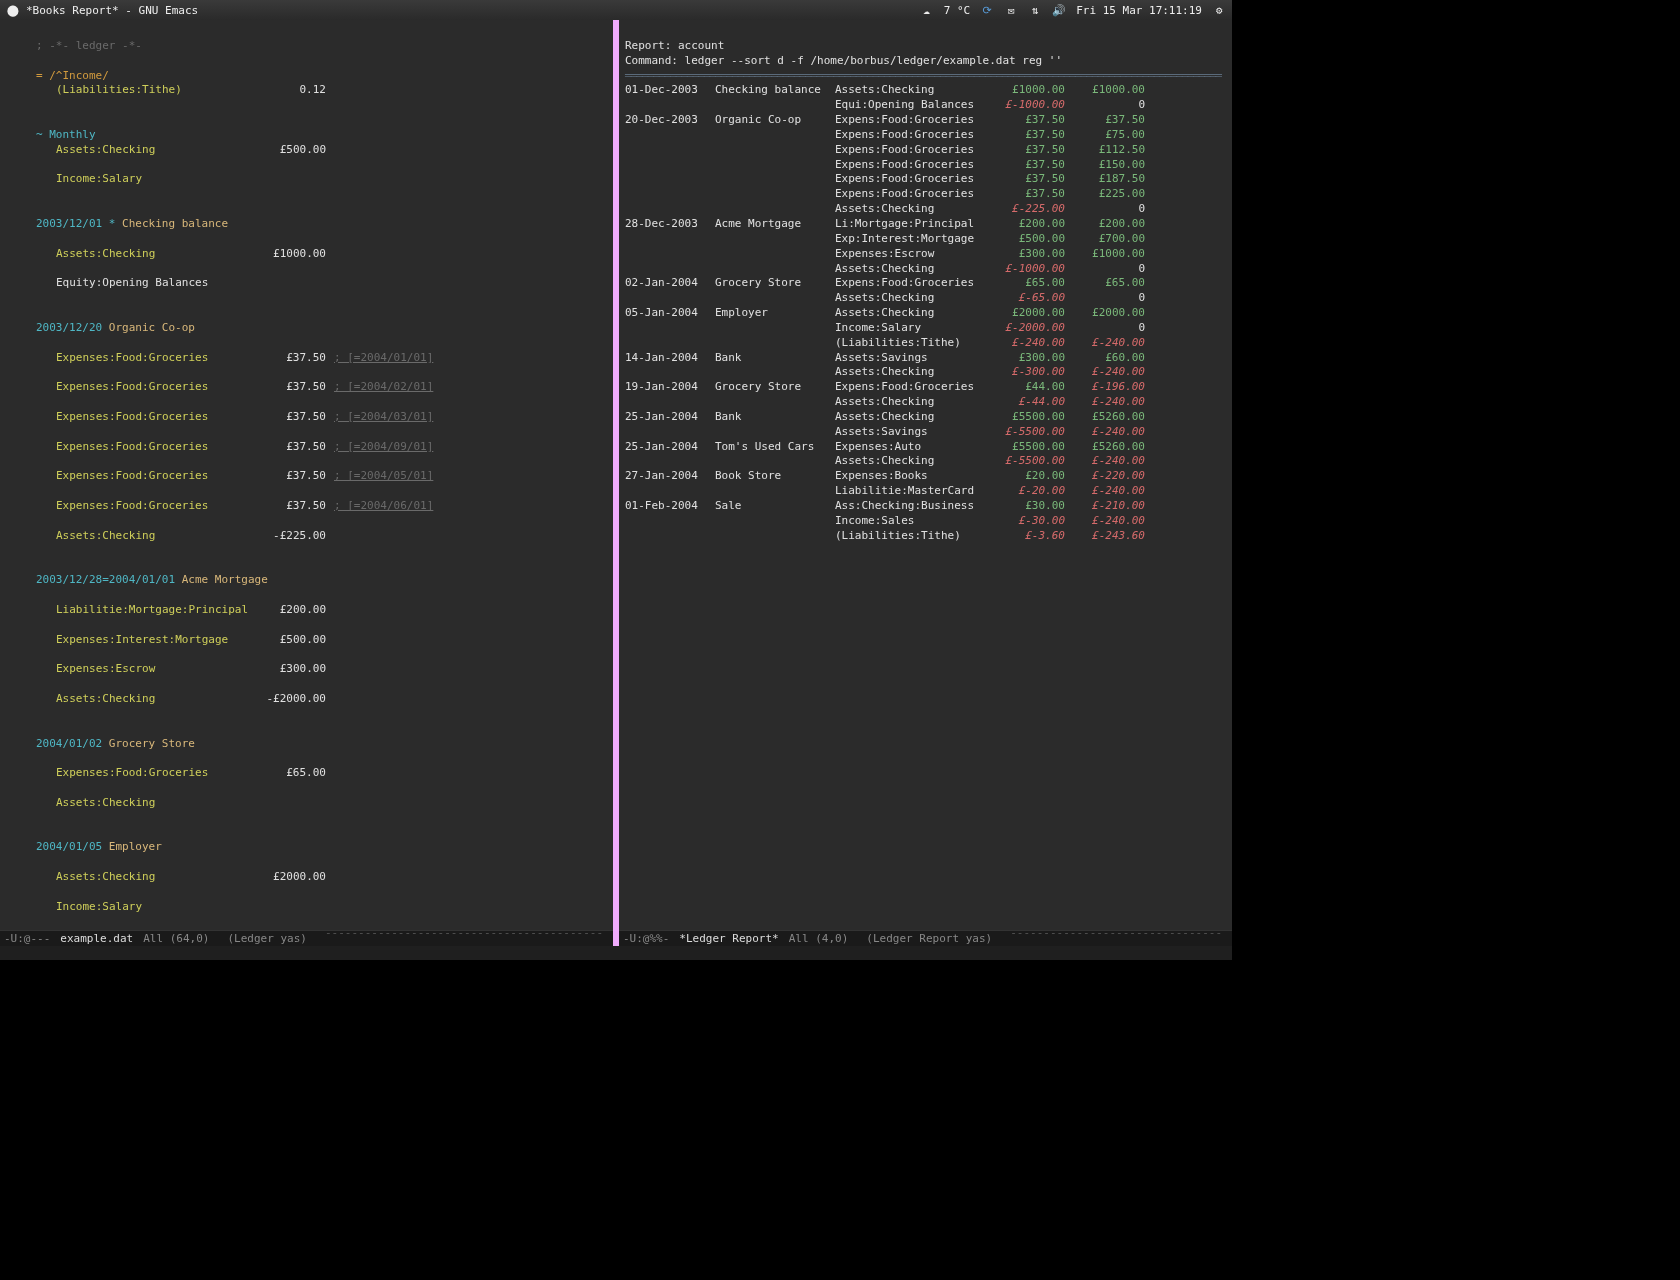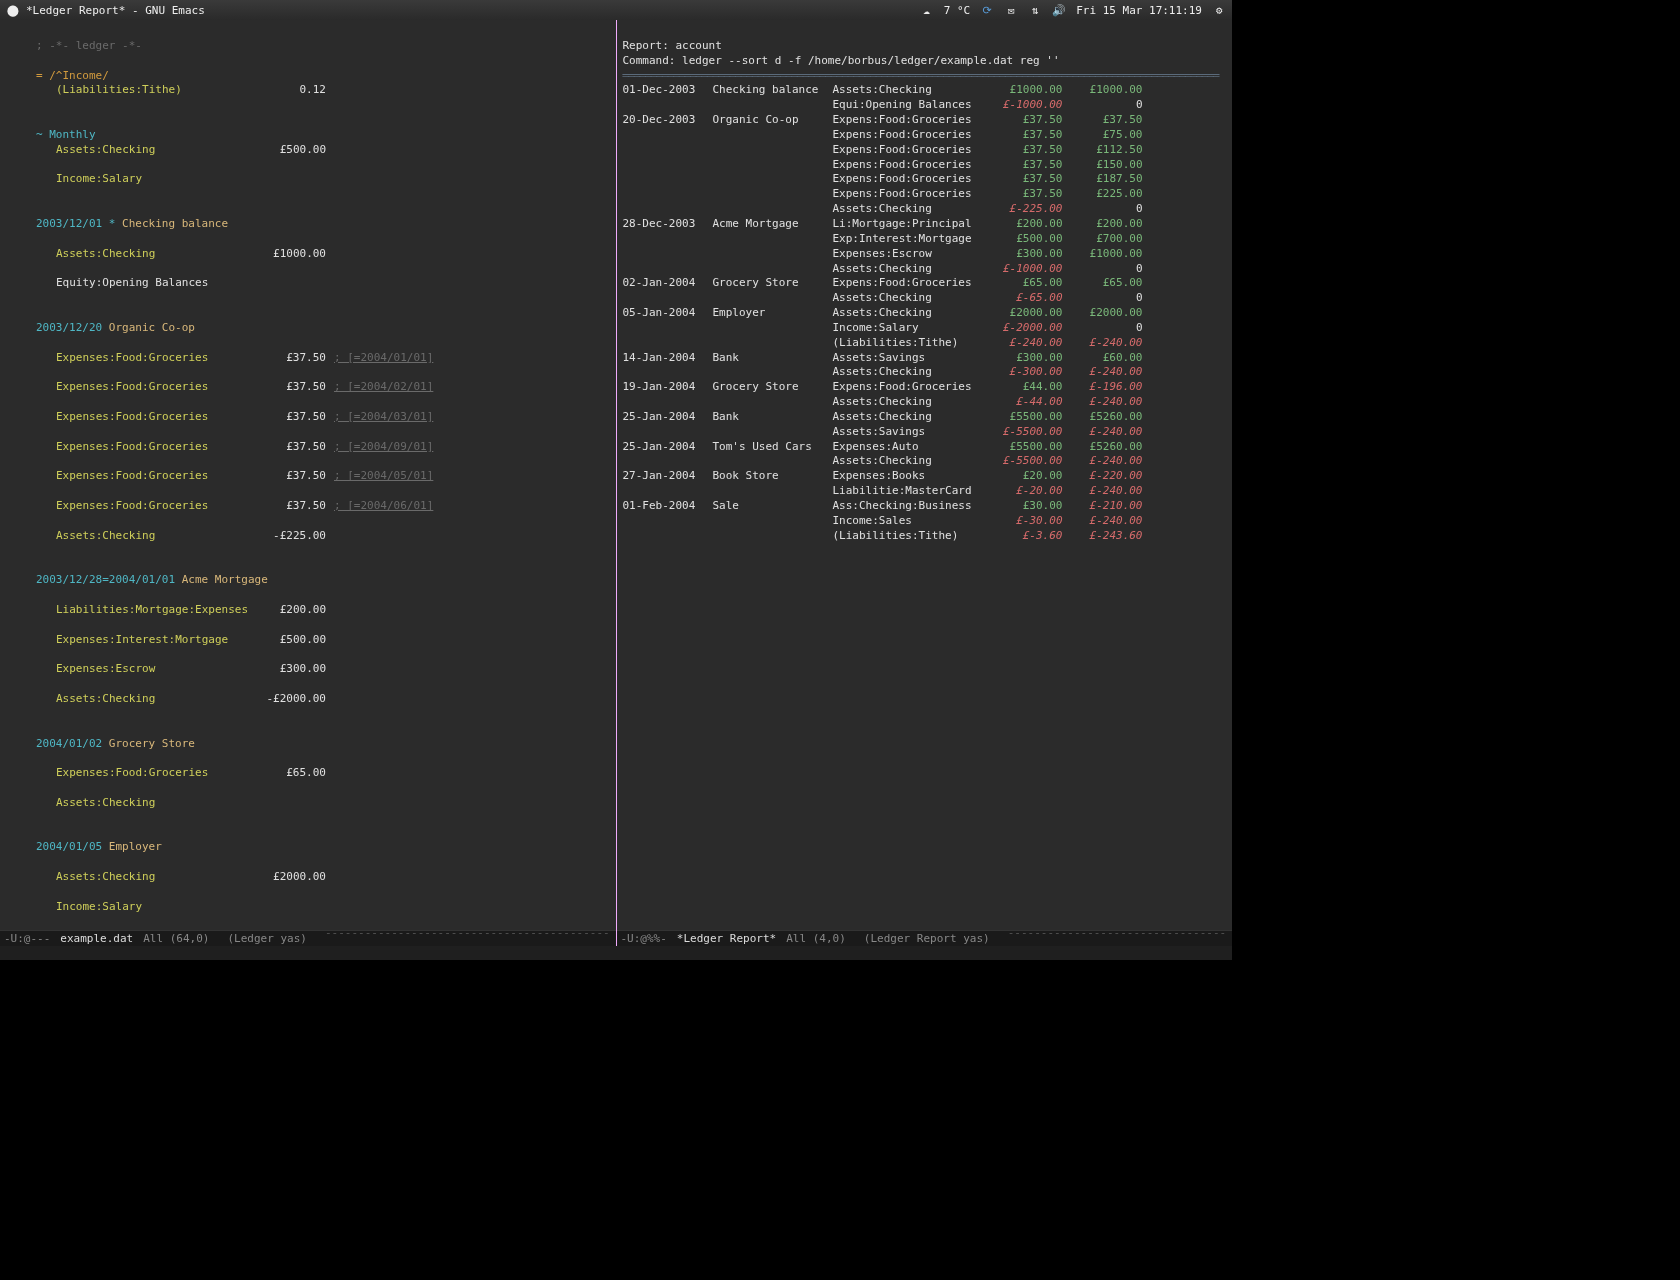--- a/index.html
+++ b/index.html
@@ -37,21 +37,21 @@
     display: flex;
     background: #2b2b2b;
     overflow: hidden;
   }
   .pane {
     flex: 1;
     display: flex;
     flex-direction: column;
     overflow: hidden;
   }
-  .pane + .pane { border-left: 1px solid #f0abfc; }
+  .pane + .pane { border-left: 6px solid #f0abfc; }
   .buffer {
     flex: 1;
     padding: 4px 6px 4px 36px;
     line-height: 1.35;
     overflow: hidden;
     white-space: pre;
   }
   .right-buffer { padding-left: 6px; }
   .modeline {
     height: 16px;
@@ -90,21 +90,21 @@
   .minibuffer { height: 14px; background:#1f1f1f; }
 </style>
 </head>
 <body>
 
 <div class="window">
 
   <div class="titlebar">
     <div class="titlebar-left">
       <span class="tray-icon">⬤</span>
-      <span>*Ledger Report* - GNU Emacs</span>
+      <span>*Books Report* - GNU Emacs</span>
     </div>
     <div class="titlebar-right">
       <span class="tray-icon">☁</span>
       <span>7 °C</span>
       <span class="tray-icon" style="color:#5aa0e0;">⟳</span>
       <span class="tray-icon">✉</span>
       <span class="tray-icon">⇅</span>
       <span class="tray-icon">🔊</span>
       <span>Fri 15 Mar 17:11:19</span>
       <span class="tray-icon">⚙</span>
@@ -131,21 +131,21 @@
 <div><span class="c-cyan">2003/12/20</span> <span class="c-tan">Organic Co-op</span></div>
 <div class="row indent1"><span class="col-acct c-yellow">Expenses:Food:Groceries</span><span class="col-amt c-white">£37.50</span><span class="col-note c-comment">; [=2004/01/01]</span></div>
 <div class="row indent1"><span class="col-acct c-yellow">Expenses:Food:Groceries</span><span class="col-amt c-white">£37.50</span><span class="col-note c-comment">; [=2004/02/01]</span></div>
 <div class="row indent1"><span class="col-acct c-yellow">Expenses:Food:Groceries</span><span class="col-amt c-white">£37.50</span><span class="col-note c-comment">; [=2004/03/01]</span></div>
 <div class="row indent1"><span class="col-acct c-yellow">Expenses:Food:Groceries</span><span class="col-amt c-white">£37.50</span><span class="col-note c-comment">; [=2004/09/01]</span></div>
 <div class="row indent1"><span class="col-acct c-yellow">Expenses:Food:Groceries</span><span class="col-amt c-white">£37.50</span><span class="col-note c-comment">; [=2004/05/01]</span></div>
 <div class="row indent1"><span class="col-acct c-yellow">Expenses:Food:Groceries</span><span class="col-amt c-white">£37.50</span><span class="col-note c-comment">; [=2004/06/01]</span></div>
 <div class="row indent1"><span class="col-acct c-yellow">Assets:Checking</span><span class="col-amt c-white">-£225.00</span></div>
 
 <div><span class="c-cyan">2003/12/28=2004/01/01</span> <span class="c-tan">Acme Mortgage</span></div>
-<div class="row indent1"><span class="col-acct c-yellow">Liabilities:Mortgage:Expenses</span><span class="col-amt c-white">£200.00</span></div>
+<div class="row indent1"><span class="col-acct c-yellow">Liabilitie:Mortgage:Principal</span><span class="col-amt c-white">£200.00</span></div>
 <div class="row indent1"><span class="col-acct c-yellow">Expenses:Interest:Mortgage</span><span class="col-amt c-white">£500.00</span></div>
 <div class="row indent1"><span class="col-acct c-yellow">Expenses:Escrow</span><span class="col-amt c-white">£300.00</span></div>
 <div class="row indent1"><span class="col-acct c-yellow">Assets:Checking</span><span class="col-amt c-white">-£2000.00</span></div>
 
 <div><span class="c-cyan">2004/01/02</span> <span class="c-tan">Grocery Store</span></div>
 <div class="row indent1"><span class="col-acct c-yellow">Expenses:Food:Groceries</span><span class="col-amt c-white">£65.00</span></div>
 <div class="row indent1"><span class="col-acct c-yellow">Assets:Checking</span></div>
 
 <div><span class="c-cyan">2004/01/05</span> <span class="c-tan">Employer</span></div>
 <div class="row indent1"><span class="col-acct c-yellow">Assets:Checking</span><span class="col-amt c-white">£2000.00</span></div>

